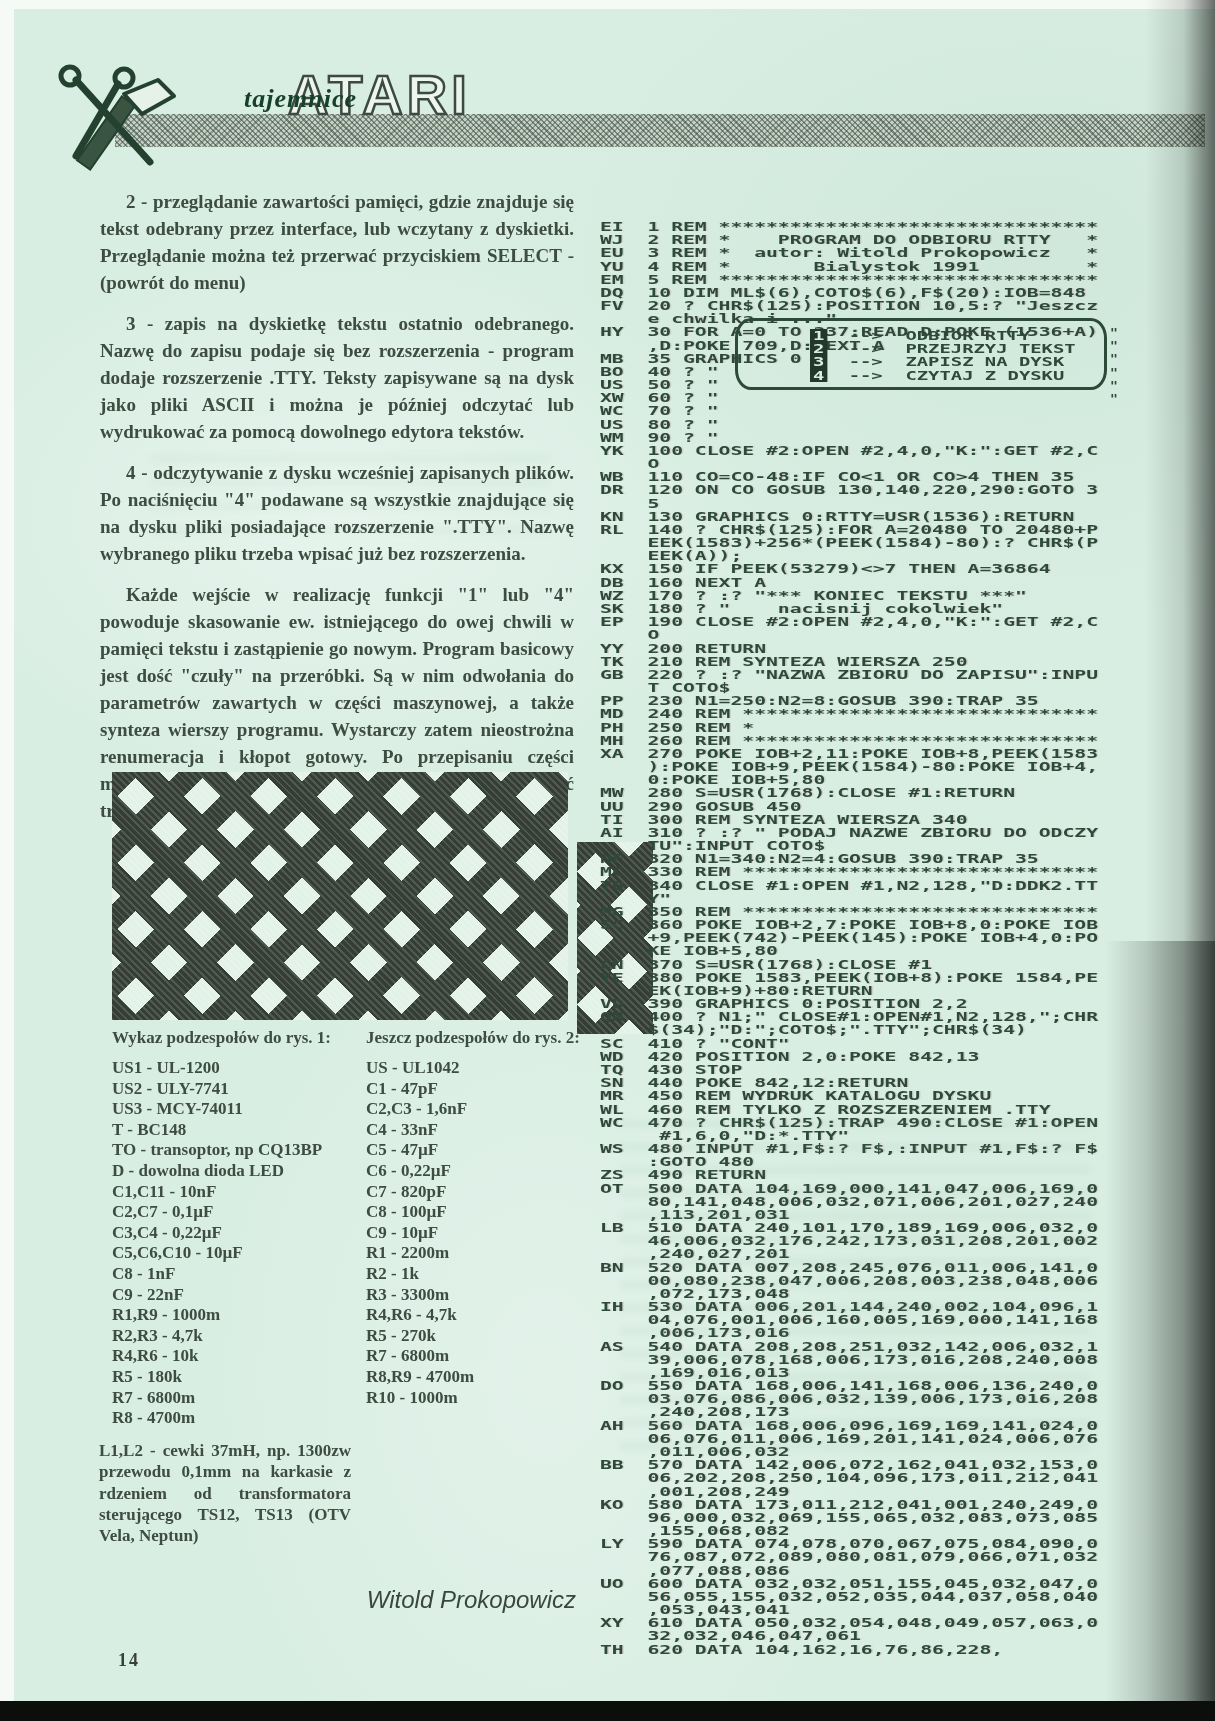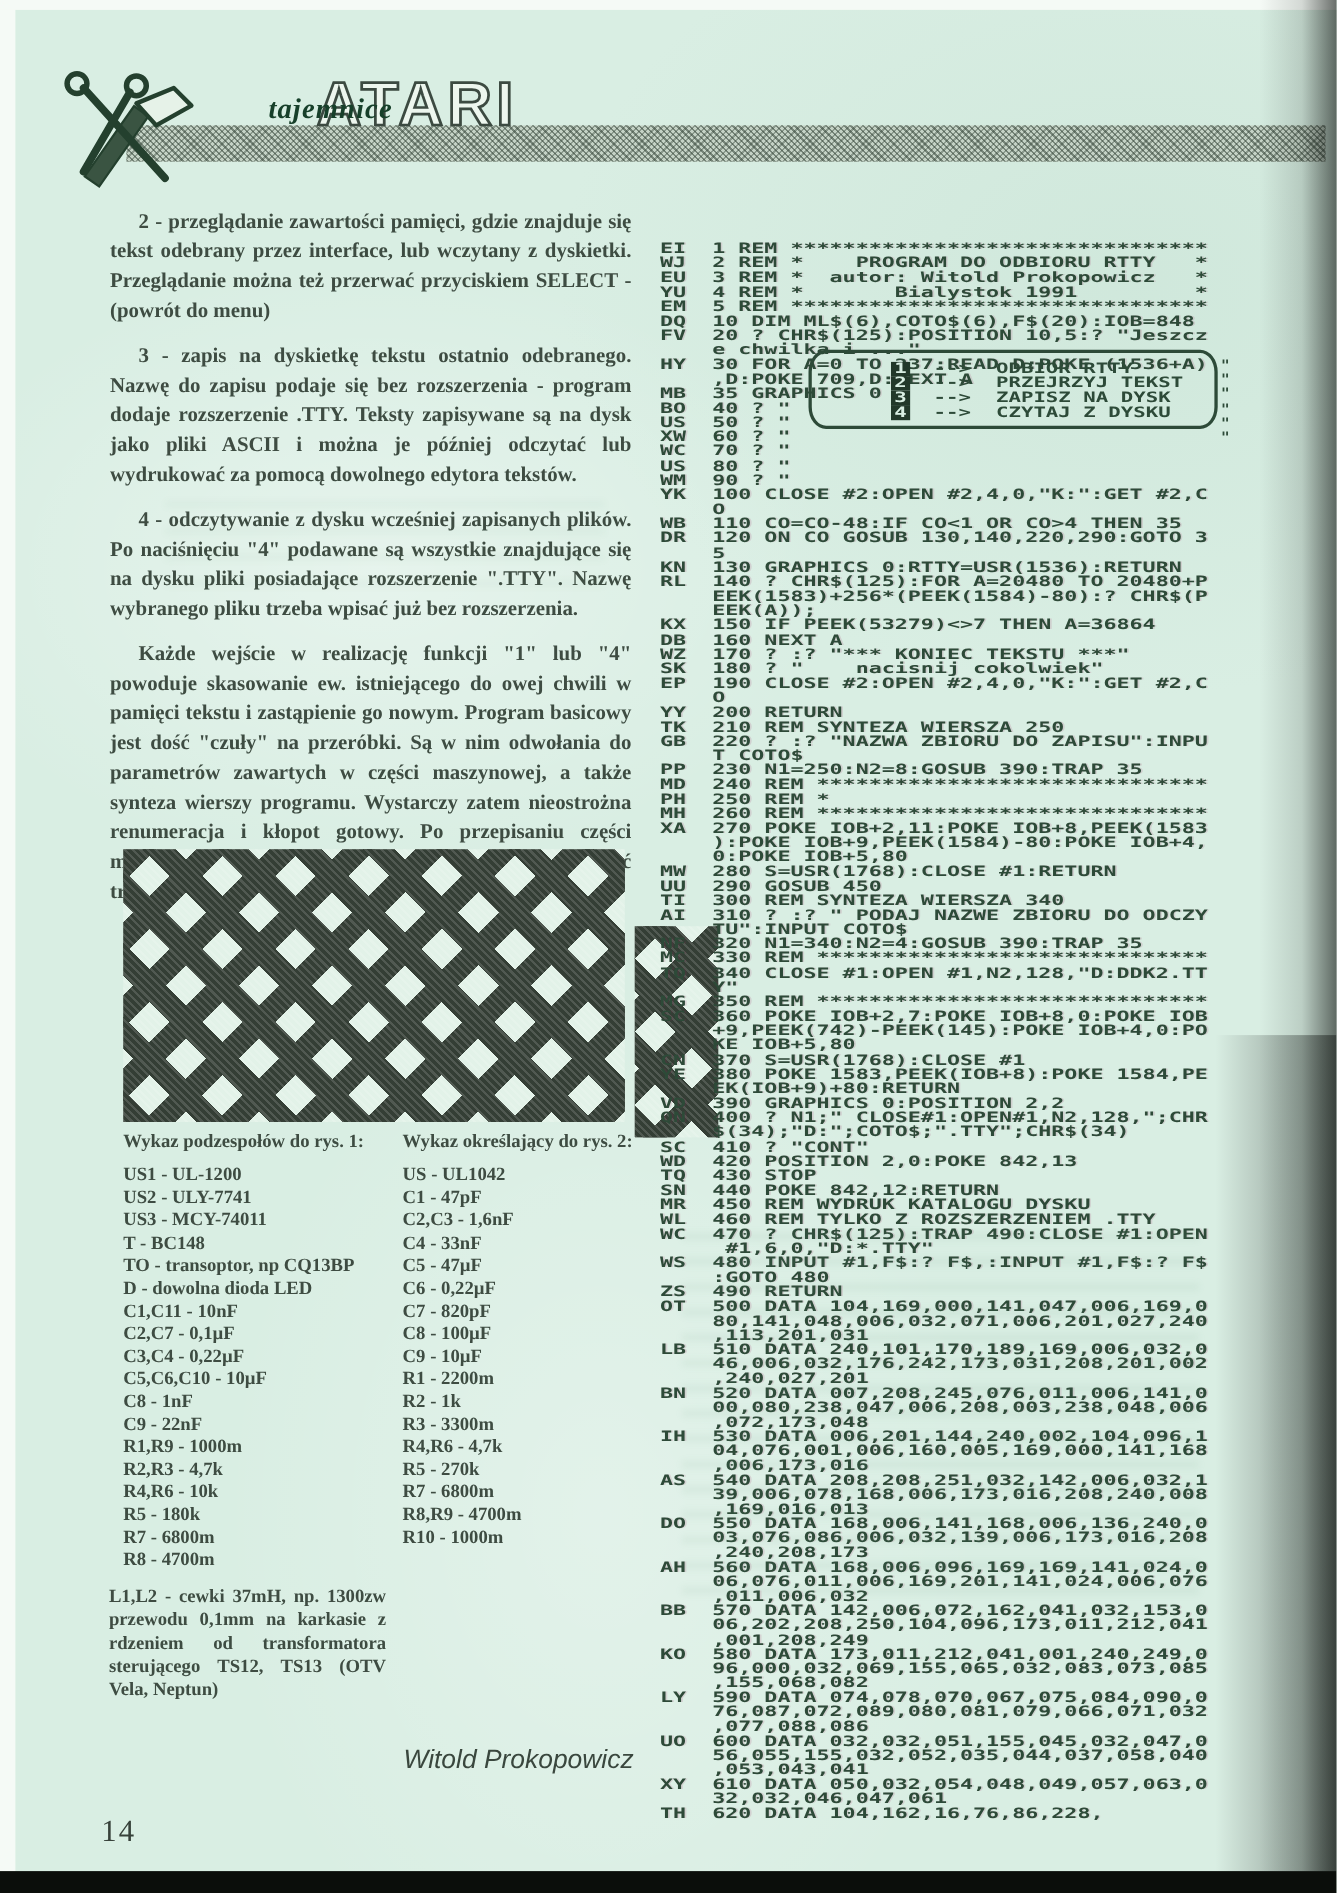--- a/index.html
+++ b/index.html
@@ -100,22 +100,22 @@
     height:13.18px;font-family:"DejaVu Sans Mono",monospace;font-weight:bold;font-size:13px;
     line-height:13.18px;color:#2d4a38;
   }
 
   
   .author{
     position:absolute;left:330px;top:1586px;width:246px;text-align:right;
     font-family:Liberation Sans, sans-serif;font-style:italic;font-size:24px;color:#3a473e;
   }
   .pagenum{
-    position:absolute;left:92px;top:1650px;
-    font-family:"Liberation Serif",serif;font-weight:normal;font-size:28px;color:#37413a;letter-spacing:2px;
+    position:absolute;left:118px;top:1650px;
+    font-family:"Liberation Serif",serif;font-weight:bold;font-size:18px;color:#37413a;letter-spacing:2px;
   }
 
   
   .ghost{position:absolute;filter:blur(3px);pointer-events:none;}
   .ghost.g1{left:620px;top:1120px;width:470px;height:340px;opacity:.5;
     background:repeating-linear-gradient(180deg, rgba(110,160,130,0.16) 0 8px, rgba(0,0,0,0) 8px 23px);}
   .ghost.g2{left:150px;top:455px;width:400px;height:90px;opacity:.4;
     background:repeating-linear-gradient(180deg, rgba(110,160,130,0.14) 0 7px, rgba(0,0,0,0) 7px 24px);}
   .shadow-right{
     position:absolute;right:0;top:0;width:70px;height:100%;z-index:9;pointer-events:none;
@@ -155,21 +155,21 @@
       <p>2 - przeglądanie zawartości pamięci, gdzie znajduje się tekst odebrany przez interface, lub wczytany z dyskietki. Przeglądanie można też przerwać przyciskiem SELECT - (powrót do menu)</p>
       <p>3 - zapis na dyskietkę tekstu ostatnio odebranego. Nazwę do zapisu podaje się bez rozszerzenia - program dodaje rozszerzenie .TTY. Teksty zapisywane są na dysk jako pliki ASCII i można je później odczytać lub wydrukować za pomocą dowolnego edytora tekstów.</p>
       <p>4 - odczytywanie z dysku wcześniej zapisanych plików. Po naciśnięciu "4" podawane są wszystkie znajdujące się na dysku pliki posiadające rozszerzenie ".TTY". Nazwę wybranego pliku trzeba wpisać już bez rozszerzenia.</p>
       <p>Każde wejście w realizację funkcji "1" lub "4" powoduje skasowanie ew. istniejącego do owej chwili w pamięci tekstu i zastąpienie go nowym. Program basicowy jest dość "czuły" na przeróbki. Są w nim odwołania do parametrów zawartych w części maszynowej, a także synteza wierszy programu. Wystarczy zatem nieostrożna renumeracja i kłopot gotowy. Po przepisaniu części maszynowej do pamięci, parametr określający szybkość transmisji (50B) znajduje się pod adresem 1680.</p>
     </div>
 
   <div class="weave main"></div>
   <div class="weave strip"></div>
 
   <div class="parts-title t1">Wykaz podzespołów do rys. 1:</div>
-  <div class="parts-title t2">Wykaz określający do rys. 2:</div>
+  <div class="parts-title t2">Jeszcz podzespołów do rys. 2:</div>
   <div id="parts1" class="parts-list p1pos"><div>US1 - UL-1200</div><div>US2 - ULY-7741</div><div>US3 - MCY-74011</div><div>T - BC148</div><div>TO - transoptor, np CQ13BP</div><div>D - dowolna dioda LED</div><div>C1,C11 - 10nF</div><div>C2,C7 - 0,1µF</div><div>C3,C4 - 0,22µF</div><div>C5,C6,C10 - 10µF</div><div>C8 - 1nF</div><div>C9 - 22nF</div><div>R1,R9 - 1000m</div><div>R2,R3 - 4,7k</div><div>R4,R6 - 10k</div><div>R5 - 180k</div><div>R7 - 6800m</div><div>R8 - 4700m</div></div>
   <div class="parts-note">L1,L2 - cewki 37mH, np. 1300zw przewodu 0,1mm na karkasie z rdzeniem od transformatora sterującego TS12, TS13 (OTV Vela, Neptun)</div>
   <div id="parts2" class="parts-list p2pos"><div>US - UL1042</div><div>C1 - 47pF</div><div>C2,C3 - 1,6nF</div><div>C4 - 33nF</div><div>C5 - 47µF</div><div>C6 - 0,22µF</div><div>C7 - 820pF</div><div>C8 - 100µF</div><div>C9 - 10µF</div><div>R1 - 2200m</div><div>R2 - 1k</div><div>R3 - 3300m</div><div>R4,R6 - 4,7k</div><div>R5 - 270k</div><div>R7 - 6800m</div><div>R8,R9 - 4700m</div><div>R10 - 1000m</div></div>
 
   <div id="listing" class="listing">
       <div class="lrow">EI  1 REM ********************************</div>
       <div class="lrow">WJ  2 REM *    PROGRAM DO ODBIORU RTTY   *</div>
       <div class="lrow">EU  3 REM *  autor: Witold Prokopowicz   *</div>
       <div class="lrow">YU  4 REM *       Bialystok 1991         *</div>
       <div class="lrow">EM  5 REM ********************************</div>

